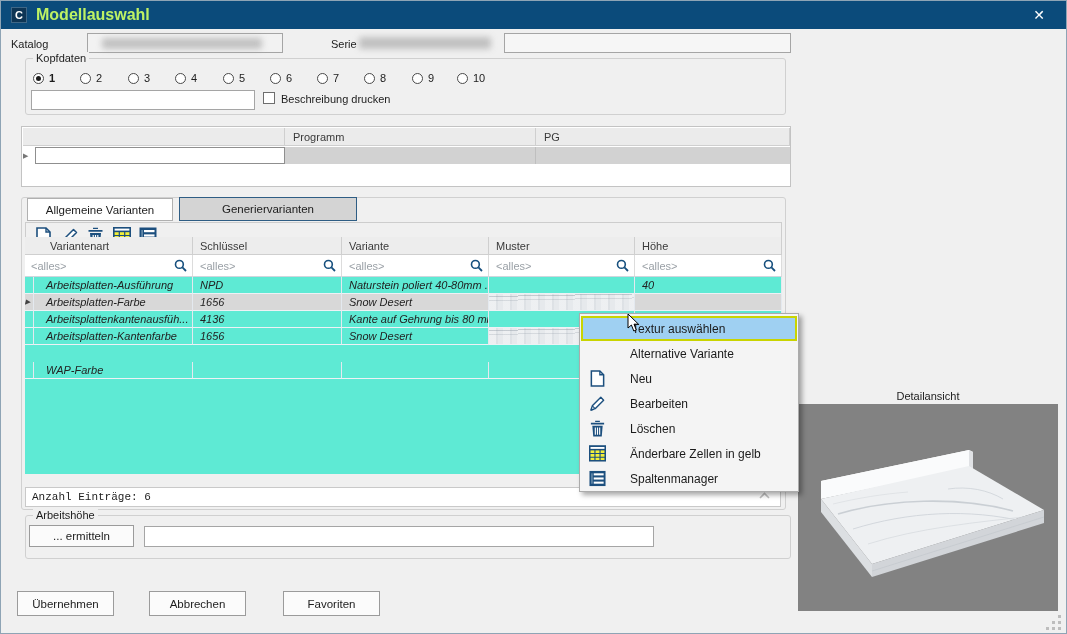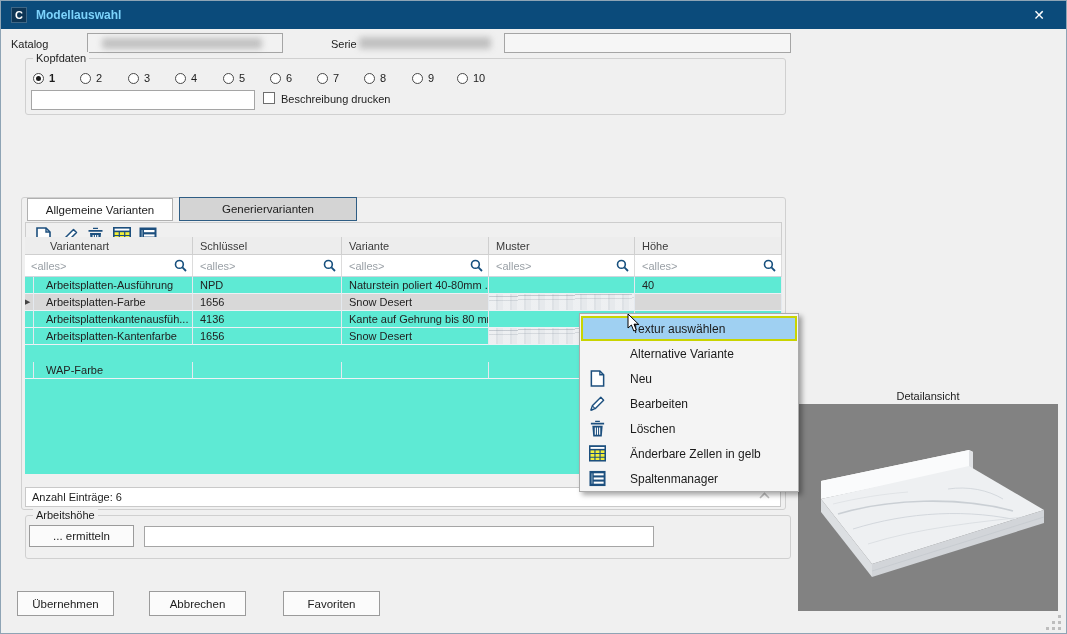--- a/index.html
+++ b/index.html
@@ -4,21 +4,21 @@
 <style>
   html,body{margin:0;padding:0;}
   body{font-family:"Liberation Sans",sans-serif;background:#555;}
   .win{position:relative;width:1067px;height:634px;background:#f0f0f0;overflow:hidden;
        border:1px solid #8ea4b5;box-sizing:border-box;font-size:11px;color:#1c1c1c;}
   .abs{position:absolute;}
   
   .titlebar{left:0;top:0;width:100%;height:28px;background:#0b4b7b;display:flex;align-items:center;}
   .appicon{width:16px;height:16px;margin-left:10px;background:#0c3least;}
   .appicon{background:#0d3555;color:#fff;font-weight:bold;font-size:11px;display:flex;align-items:center;justify-content:center;border:1px solid #3f6787;box-sizing:border-box;}
-  .wtitle{color:#7dd3fc;font-size:12px;font-weight:600;margin-left:9px;}
+  .wtitle{color:#bef264;font-size:16px;font-weight:600;margin-left:9px;}
   .closebtn{position:absolute;right:8px;top:0;width:38px;height:28px;display:flex;align-items:center;justify-content:center;color:#fff;font-size:14px;cursor:default;}
   
   .lbl{position:absolute;white-space:nowrap;}
   .inputbox{position:absolute;background:#f2f2f2;border:1px solid #a5a5a5;box-sizing:border-box;}
   .inputwhite{position:absolute;background:#fff;border:1px solid #a5a5a5;box-sizing:border-box;}
   .blur{position:absolute;background:#9a9a9a;filter:blur(3px);opacity:.55;border-radius:2px;}
   .group{position:absolute;border:1px solid #d0d0d0;border-radius:3px;box-sizing:border-box;}
   .glabel{position:absolute;background:#f0f0f0;padding:0 3px;white-space:nowrap;}
   .btn{position:absolute;background:#fbfbfb;border:1px solid #9b9b9b;box-sizing:border-box;
        display:flex;align-items:center;justify-content:center;font-size:11.5px;}
@@ -33,27 +33,27 @@
   .prc{position:absolute;top:20px;height:17px;box-sizing:border-box;}
   
   .tab{position:absolute;display:flex;align-items:center;justify-content:center;font-size:11.5px;box-sizing:border-box;}
   
   .toolstrip{left:24px;top:221px;width:757px;height:25px;background:#f0f0f0;border:1px solid #cdcdcd;box-sizing:border-box;}
   .ticon{position:absolute;top:3px;width:19px;height:19px;display:flex;align-items:center;justify-content:center;}
   
   .vtable{left:24px;top:236px;width:757px;height:237px;background:#5eead4;}
   .vh{position:absolute;top:0;height:18px;background:#ededed;border-right:1px solid #cfcfcf;border-bottom:1px solid #cfcfcf;box-sizing:border-box;display:flex;align-items:center;color:#3a3a3a;}
   .vf{position:absolute;top:18px;height:22px;background:#fff;border-right:1px solid #dcdcdc;border-bottom:1px solid #cfd6dd;box-sizing:border-box;display:flex;align-items:center;justify-content:space-between;color:#9aa0a6;}
-  .trow{position:absolute;left:0;width:757px;height:17px;}
+  .trow{position:absolute;left:0;width:757px;height:17px;font-style:italic;}
   .tc{position:absolute;top:0;height:17px;border-right:1px solid #e4e9ef;border-bottom:1px solid #eef1f5;box-sizing:border-box;display:flex;align-items:center;white-space:nowrap;overflow:hidden;color:#222;}
   .selc{background:#d8d8d8;}
   .tex{background-color:#e6e9ec;
        background-image:linear-gradient(179deg, transparent 0 2px, rgba(120,132,145,.35) 2px 3px, transparent 3px 6px, rgba(140,150,162,.25) 6px 7px, transparent 7px 17px),
        repeating-linear-gradient(91deg, rgba(255,255,255,.3) 0 7px, rgba(160,170,180,.12) 7px 9px, transparent 9px 14px);}
-  .statusbar{left:24px;top:486px;width:756px;height:20px;background:#fff;border:1px solid #c9c9c9;box-sizing:border-box;display:flex;align-items:center;padding-left:6px;}
+  .statusbar{left:24px;top:486px;width:756px;height:20px;background:#fff;border:1px solid #c9c9c9;box-sizing:border-box;display:flex;align-items:center;padding-left:6px;font-family:Liberation Mono, monospace;}
   
   .menu{left:578px;top:312px;width:220px;height:179px;background:#f4f4f4;border:1px solid #ababab;box-sizing:border-box;box-shadow:3px 3px 5px rgba(0,0,0,.35);z-index:50;}
   .mi{position:absolute;left:1px;width:216px;height:25px;display:flex;align-items:center;font-size:12px;color:#1b1b1b;}
   .mi .mico{position:absolute;left:8px;top:4px;width:17px;height:17px;}
   .mi .mtxt{position:absolute;left:49px;}
   .mi.hl{background:#9fd0f2;border:2px solid #c9d400;box-sizing:border-box;}
   
   .viewport{left:797px;top:403px;width:260px;height:207px;background:#828282;}
   .grip{left:1045px;top:614px;width:16px;height:16px;}
   .grip i{position:absolute;width:3px;height:3px;background:#bdbdbd;}
@@ -121,20 +121,31 @@
     </div>
   <div class="radio" style="left:456px;top:71px;">
       <span class="rdot"></span>
       <span>10</span>
     </div>
 
   <div class="inputwhite" style="left:30px;top:89px;width:224px;height:20px;"></div>
   <div class="cbox" style="left:262px;top:91px;"></div>
   <div class="lbl" style="left:280px;top:92px;">Beschreibung drucken</div>
 
+  <div class="abs pgbox">
+    <div class="phc" style="left:1px;width:262px;"></div>
+    <div class="phc" style="left:263px;width:251px;">Programm</div>
+    <div class="phc" style="left:514px;width:254px;">PG</div>
+    <div class="prc" style="left:1px;width:12px;background:#fff;color:#777;font-size:7px;display:flex;align-items:center;">
+        <span>▶</span>
+      </div>
+    <div class="prc" style="left:13px;width:250px;background:#fff;border:1px solid #8f8f8f;"></div>
+    <div class="prc" style="left:263px;width:251px;background:#d2d2d2;border-right:1px solid #bfbfbf;"></div>
+    <div class="prc" style="left:514px;width:254px;background:#d2d2d2;"></div>
+  </div>
 
   <div class="group" style="left:20px;top:196px;width:765px;height:313px;"></div>
 
   <div class="tab" style="left:26px;top:197px;width:146px;height:23px;background:#fff;border:1px solid #b0b0b0;">
     <span>Allgemeine Varianten</span>
   </div>
   <div class="tab" style="left:178px;top:196px;width:178px;height:24px;background:#d4d4d4;border:1px solid #2e5d84;">
     <span>Generiervarianten</span>
   </div>
 

